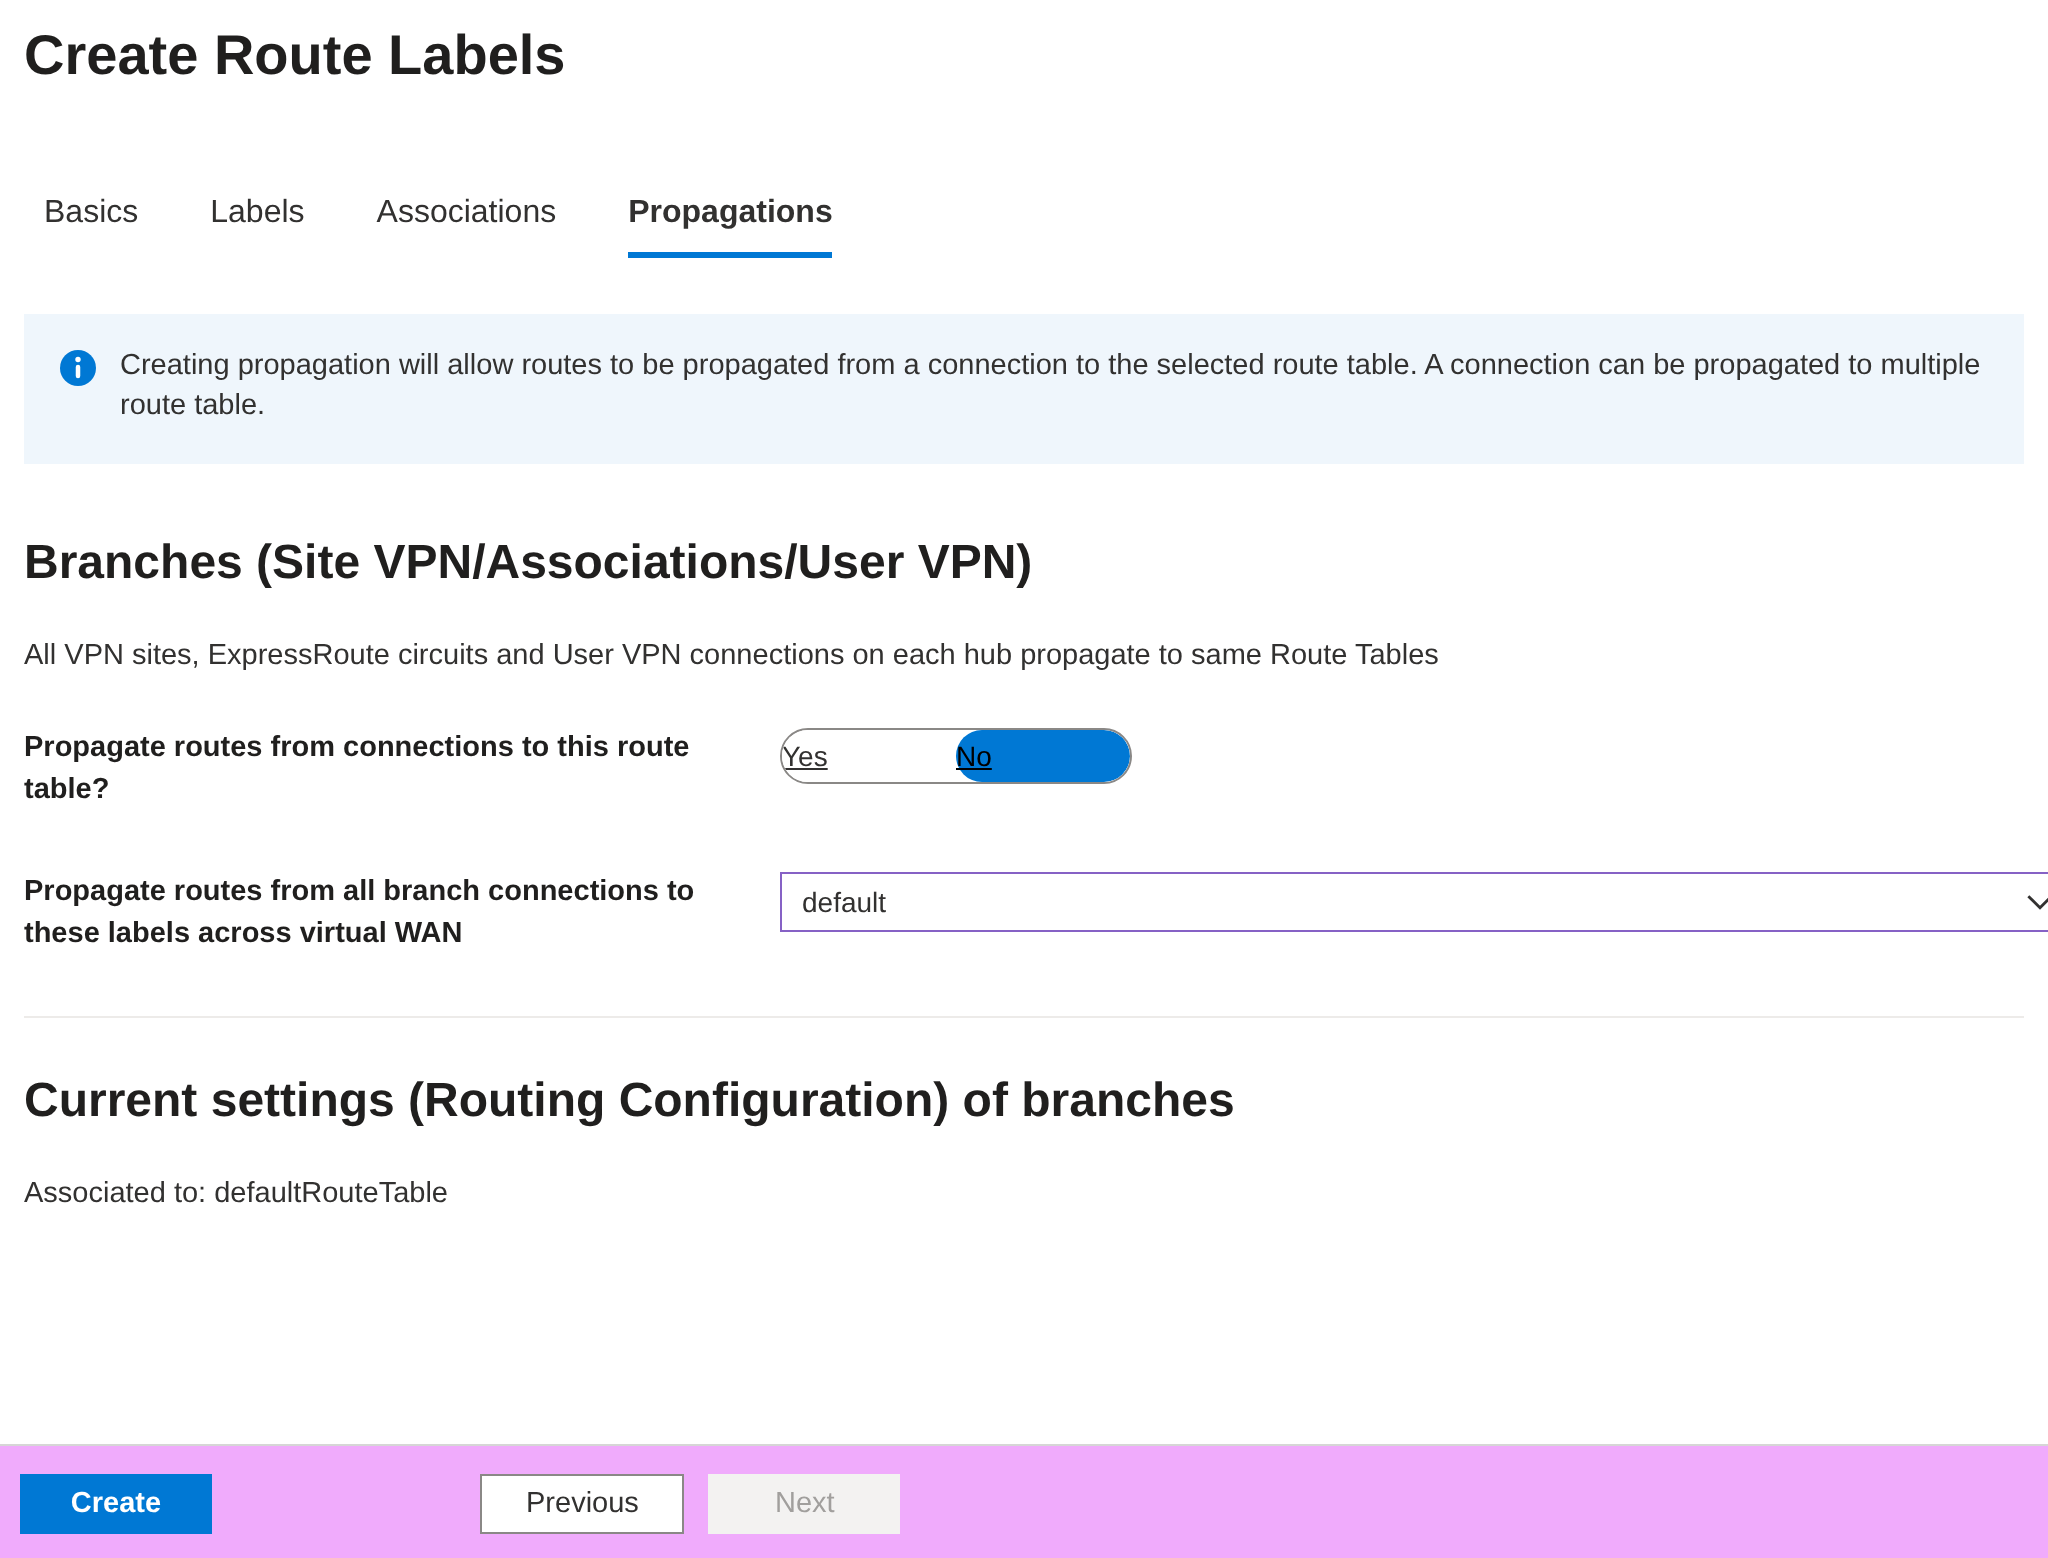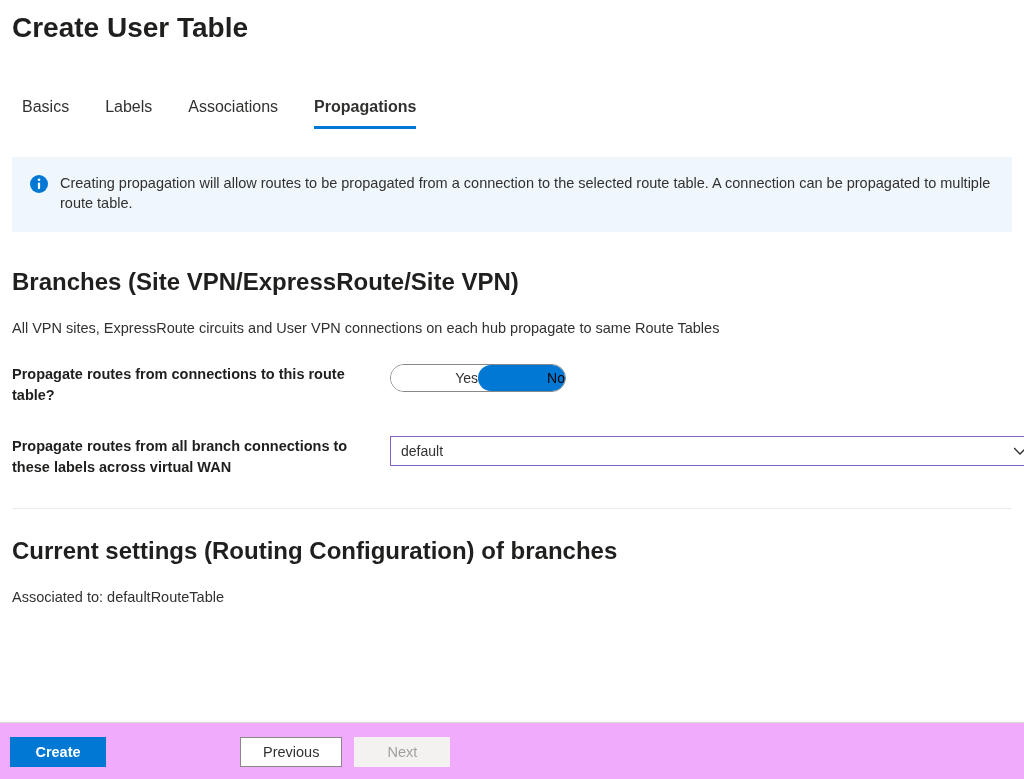--- a/index.html
+++ b/index.html
@@ -90,26 +90,27 @@
   .toggle-pill {
     display: inline-flex;
     border: 1px solid #8a8886;
     border-radius: 999px;
     overflow: hidden;
     height: 28px;
     width: 176px;
   }
   .toggle-opt {
     flex: 1;
-    text-align: right;
+    text-align: left;
     font-size: 14px;
     line-height: 26px;
     cursor: pointer;
     color: #323130;
     background: #fff;
+    text-decoration: underline;
   }
   .toggle-opt.selected {
     background: #0078d4;
     color: #000000;
     border-radius: 999px;
   }
   .dropdown {
     border: 1px solid #8661c5;
     height: 30px;
     display: flex;
@@ -166,41 +167,41 @@
   }
   .footer-right {
     display: flex;
     gap: 12px;
   }
 </style>
 </head>
 <body>
 
 <div class="page">
-  <h1 class="page-title">Create User Table</h1>
+  <h1 class="page-title">Create Route Labels</h1>
 
   <div class="tabs">
     <div class="tab">Basics</div>
     <div class="tab">Labels</div>
     <div class="tab">Associations</div>
     <div class="tab active">Propagations</div>
   </div>
 
   <div class="info-box">
     <span class="info-icon">
       <svg viewBox="0 0 16 16">
           <circle cx="8" cy="8" r="8" fill="#0078d4"></circle>
           <rect x="7" y="6.6" width="2" height="6" fill="#fff" rx="1"></rect>
           <circle cx="8" cy="4.2" r="1.2" fill="#fff"></circle>
         </svg>
     </span>
     <div class="info-text">Creating propagation will allow routes to be propagated from a connection to the selected route table. A connection can be propagated to multiple route table.</div>
   </div>
 
-  <h2 class="section-heading">Branches (Site VPN/ExpressRoute/Site VPN)</h2>
+  <h2 class="section-heading">Branches (Site VPN/Associations/User VPN)</h2>
   <p class="section-desc">All VPN sites, ExpressRoute circuits and User VPN connections on each hub propagate to same Route Tables</p>
 
   <div class="form-row">
     <div class="form-label">Propagate routes from connections to this route table?</div>
     <div class="form-control">
       <div class="toggle-pill">
         <div class="toggle-opt">Yes</div>
         <div class="toggle-opt selected">No</div>
       </div>
     </div>

